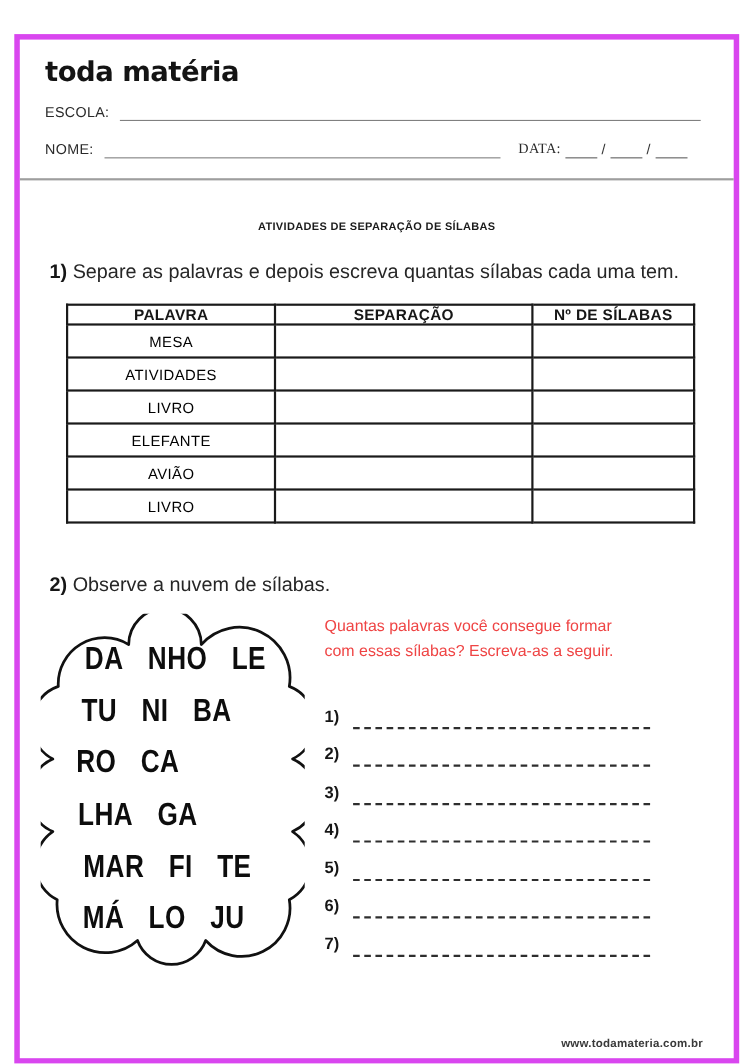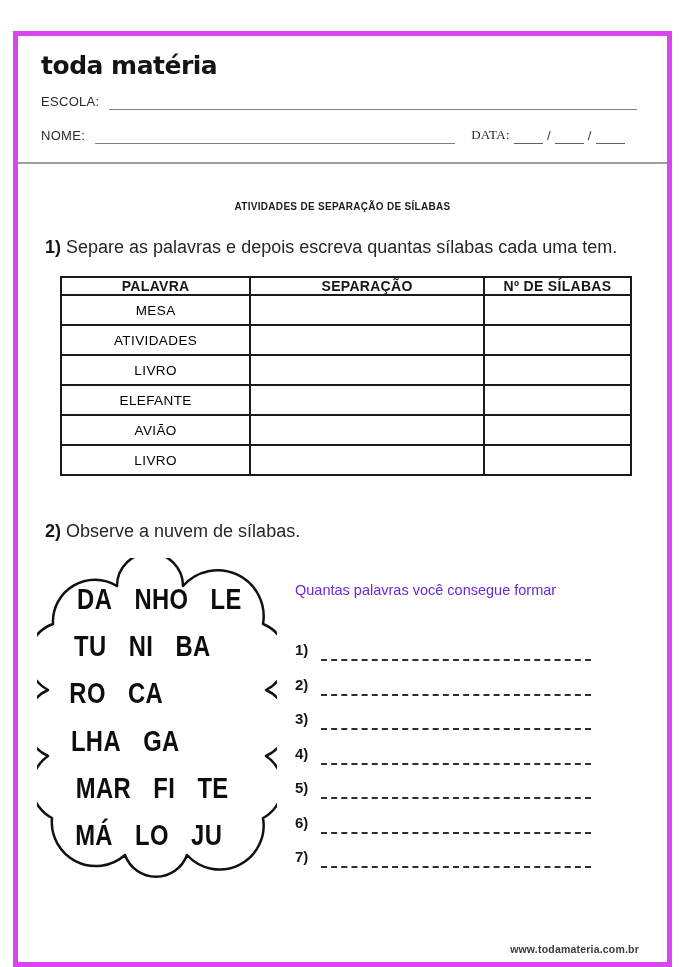--- a/index.html
+++ b/index.html
@@ -35,21 +35,21 @@
   
   .two-col { display:flex; margin:16px 0 0 19px; }
   .cloud { position:relative; width:240px; height:323px; flex:0 0 auto; }
   .cloud svg { position:absolute; inset:0; }
   .cloud-rows { position:absolute; left:22px; right:22px; top:25px; bottom:29px;
                 display:flex; flex-direction:column; justify-content:space-between; align-items:flex-start; }
   .cloud-row { display:flex; gap:27px; transform:scaleX(0.82); white-space:nowrap;
                font-weight:700; font-size:29px; color:#0d0d0d; letter-spacing:0.5px; }
 
   .right-col { margin-left:18px; padding-top:2px; width:360px; }
-  .question-line { display:block; font-size:14.5px; line-height:21.5px; color:#6d28d9;margin-top:20px; }
+  .question-line { display:block; font-size:14.5px; line-height:21.5px; color:#ef4444; }
   .answers { margin-top:25px; width:296px; }
   .answer-line { display:flex; align-items:flex-end; height:34.5px; }
   .answer-num { font-weight:700; font-size:15px; color:#161616; width:22px; padding-bottom:3px; }
   .dash-line { flex:1; border-bottom:2px dashed #2e2e2e; height:10px; margin-left:4px; }
 
   .footer { position:absolute; right:28px; bottom:7px; font-size:10.5px; font-weight:700; color:#3a3a3a; letter-spacing:0.2px; }
 </style>
 </head>
 <body>
 
@@ -180,20 +180,21 @@
               <span>MÁ</span>
               <span>LO</span>
               <span>JU</span>
             </div>
           </div>
         </div>
 
         <div class="right-col">
           <p class="question">
             <span class="question-line">Quantas palavras você consegue formar</span>
+            <span class="question-line">com essas sílabas? Escreva-as a seguir.</span>
           </p>
           <div class="answers">
             <div class="answer-line">
               <span class="answer-num">1)</span>
               <span class="dash-line"></span>
             </div>
             <div class="answer-line">
               <span class="answer-num">2)</span>
               <span class="dash-line"></span>
             </div>

